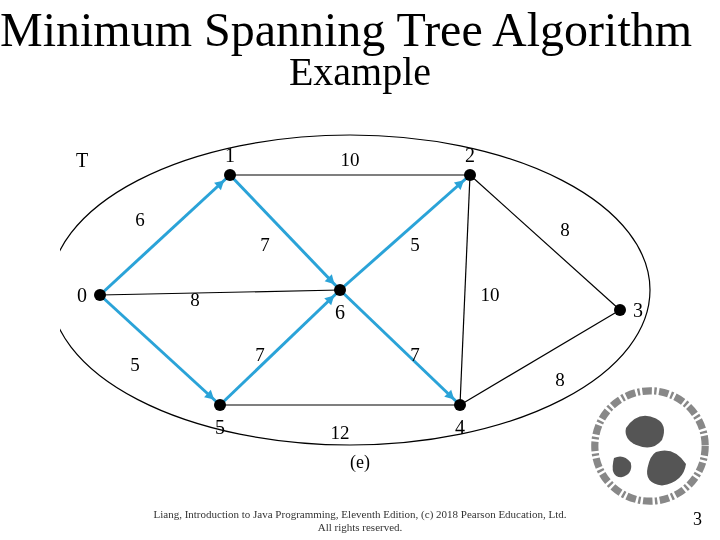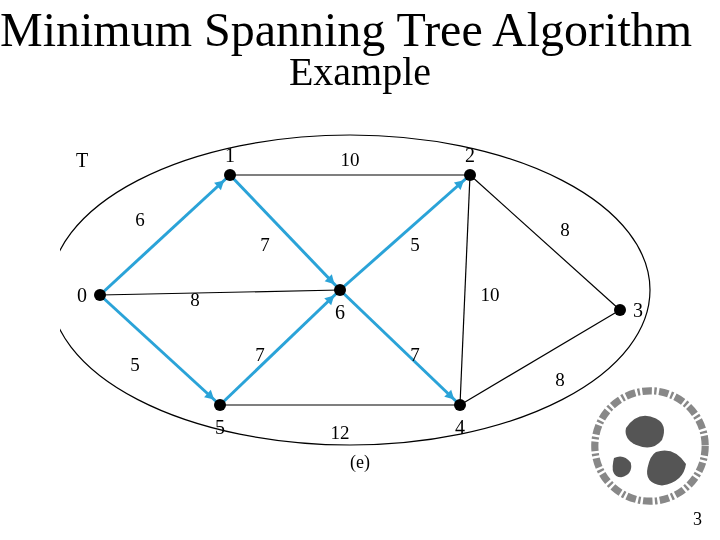--- a/index.html
+++ b/index.html
@@ -90,15 +90,19 @@
         </defs>
     <circle cx="50" cy="50" r="46" fill="none" stroke="#888" stroke-width="6" stroke-dasharray="8 2 2 2"></circle>
     <g clip-path="url(#gc)" fill="#555">
       <path d="M30 35 q10 -15 25 -8 q10 5 5 18 q-8 10 -22 4 q-10 -5 -8 -14 z"></path>
       <path d="M55 55 q15 -5 25 10 q-2 15 -20 18 q-15 -2 -12 -15 q2 -10 7 -13 z"></path>
       <path d="M20 60 q8 -4 14 4 q2 10 -8 12 q-10 0 -6 -16 z"></path>
     </g>
   </svg>
 </div>
 
+<div class="footer">
+  <span>Liang, Introduction to Java Programming, Eleventh Edition, (c) 2018 Pearson Education, Ltd.</span><br>
+  <span>All rights reserved.</span>
+</div>
 <div class="pgnum">3</div>
 
 </div>
 
 </body></html>

